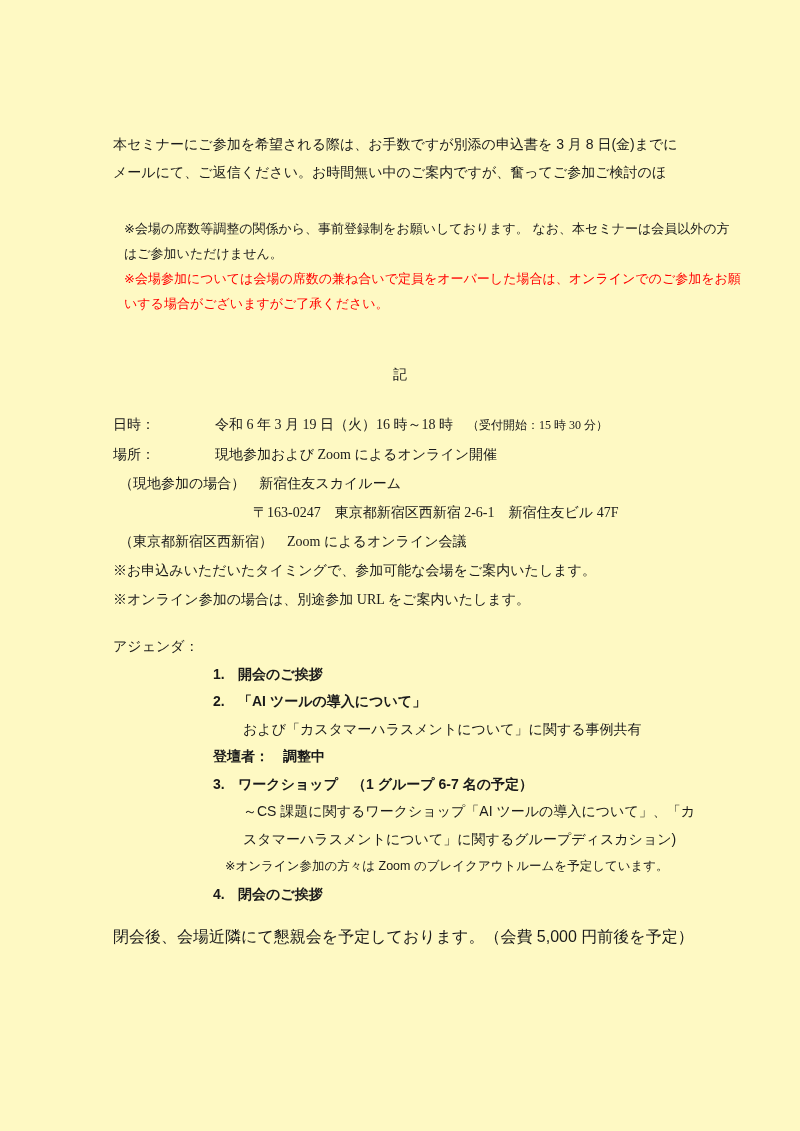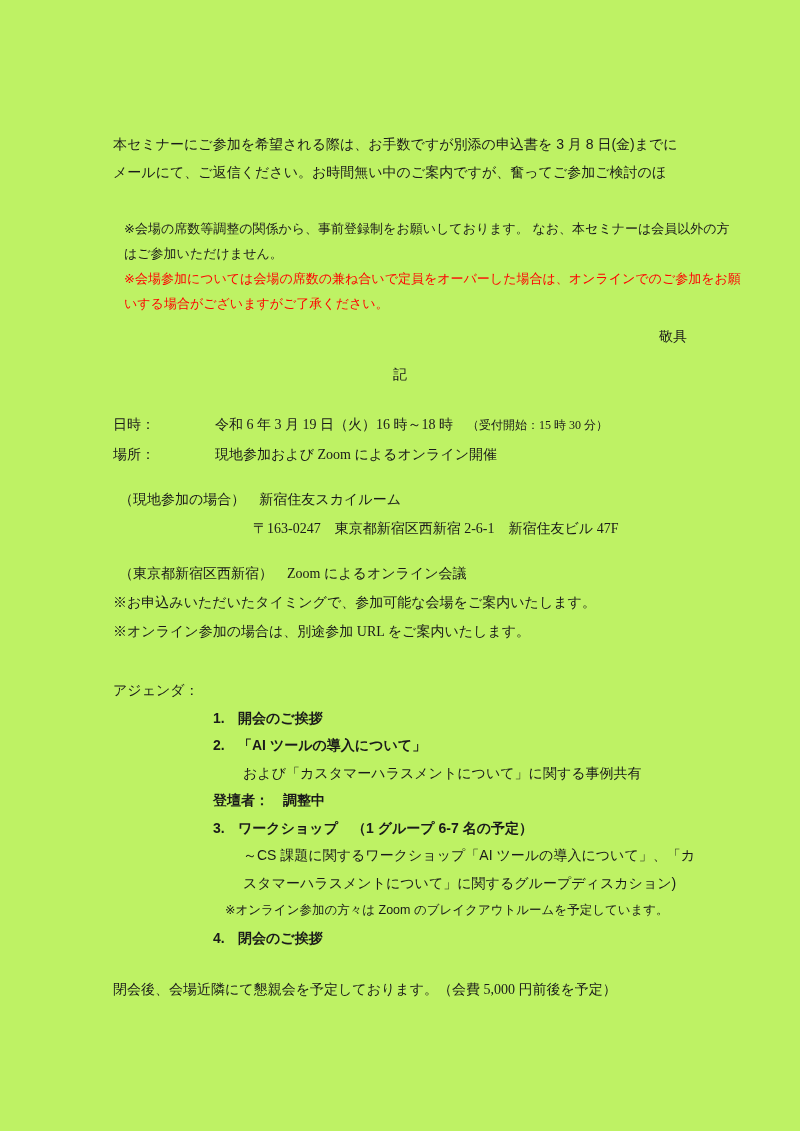--- a/index.html
+++ b/index.html
@@ -1,67 +1,66 @@
 <!DOCTYPE html>
 <html lang="ja"><head>
 <meta charset="utf-8">
 <style>
   html, body { margin: 0; padding: 0; background: #ffffff; }
   .page {
     position: relative;
     width: 800px;
     height: 1131px;
-    background: #bef264;
+    background: #fef9c3;
     font-family: "Liberation Sans", "DejaVu Sans", sans-serif;
     color: #1a1a1a;
     overflow: hidden;
   }
   .line { white-space: nowrap; }
 
   .sec-intro { position: absolute; top: 130px; left: 113px; font-size: 14px; line-height: 28px; }
 
   .sec-notes { position: absolute; top: 216px; left: 113px; font-size: 13px; line-height: 25px; margin-left: 11px; }
   .red { color: #ff0000; }
 
   .keigu { position: absolute; top: 322px; left: 113px; width: 574px; font-size: 14px; line-height: 28px; text-align: right; }
   .ki    { position: absolute; top: 360px; left: 113px; width: 574px; font-size: 14px; line-height: 28px; text-align: center; }
 
   .sec-details { position: absolute; top: 410px; left: 113px; font-size: 14px; line-height: 29px; font-family: Liberation Serif, serif; }
   .dlabel { display: inline-block; width: 102px; }
   .small-note { font-size: 12px; margin-left: 14px; }
-  .paren-row { padding-left: 6px; margin-top: 16px; }
+  .paren-row { padding-left: 6px; }
   .addr-row  { padding-left: 140px; }
 
-  .sec-agenda { position: absolute; top: 633px; left: 113px; font-size: 14px; line-height: 27.5px; margin-top: 44px; }
+  .sec-agenda { position: absolute; top: 633px; left: 113px; font-size: 14px; line-height: 27.5px; }
   .ag-item { padding-left: 100px; font-weight: bold; }
   .ag-num { display: inline-block; width: 25px; }
   .ag-cont { padding-left: 130px; }
   .ag-note { padding-left: 112px; font-size: 12.5px; }
   .purple { color: #8c4799; }
 
-  .sec-closing { position: absolute; top: 976px; left: 113px; font-size: 14px; line-height: 28.5px; font-family: Liberation Serif, serif; }
+  .sec-closing { position: absolute; top: 923px; left: 113px; font-size: 16px; line-height: 28.5px; }
 </style>
 </head>
 <body>
 
 <div class="page">
 
   <div class="sec-intro">
     <div class="line">本セミナーにご参加を希望される際は、お手数ですが別添の申込書を 3 月 8 日(金)までに</div>
     <div class="line">メールにて、ご返信ください。お時間無い中のご案内ですが、奮ってご参加ご検討のほ</div>
   </div>
 
   <div class="sec-notes">
     <div class="line">※会場の席数等調整の関係から、事前登録制をお願いしております。 なお、本セミナーは会員以外の方</div>
     <div class="line">はご参加いただけません。</div>
     <div class="line red">※会場参加については会場の席数の兼ね合いで定員をオーバーした場合は、オンラインでのご参加をお願</div>
     <div class="line red">いする場合がございますがご了承ください。</div>
   </div>
 
-  <div class="keigu">敬具</div>
   <div class="ki">記</div>
 
   <div class="sec-details">
     <div class="line">
       <span class="dlabel">日時：</span><span>令和 6 年 3 月 19 日（火）16 時～18 時</span><span class="small-note">（受付開始：15 時 30 分）</span>
     </div>
     <div class="line">
       <span class="dlabel">場所：</span><span>現地参加および Zoom によるオンライン開催</span>
     </div>
     <div class="line paren-row">（現地参加の場合）　新宿住友スカイルーム</div>

